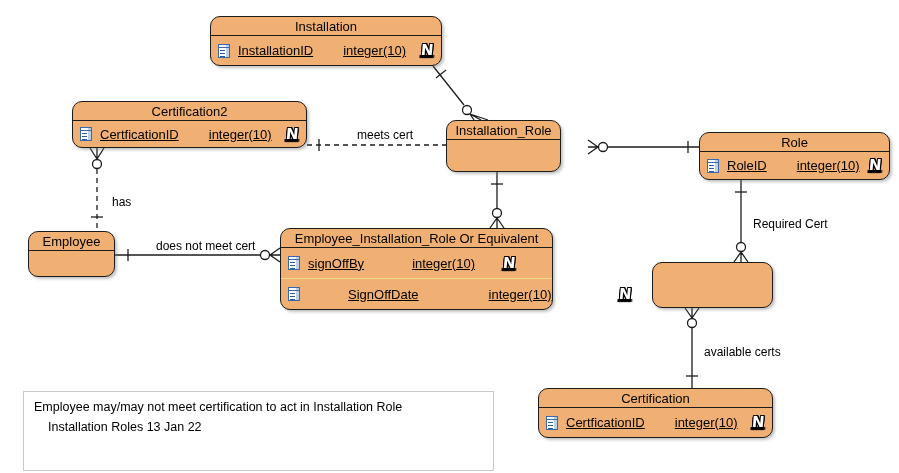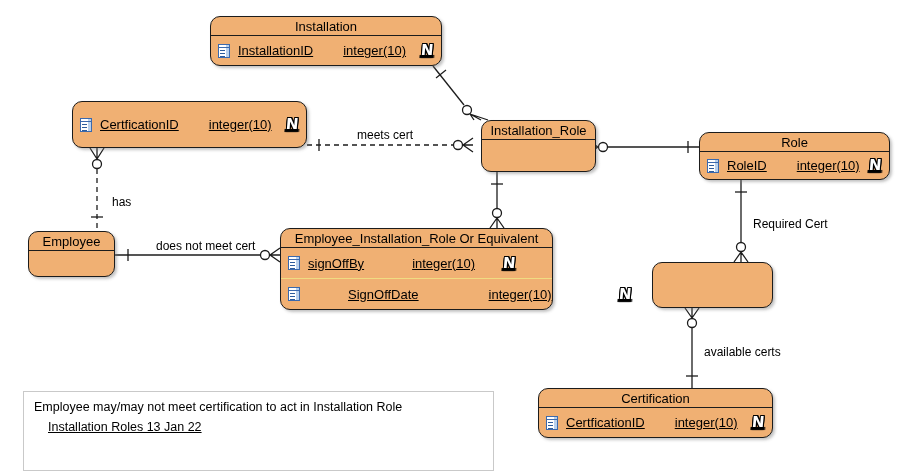--- a/index.html
+++ b/index.html
@@ -48,21 +48,21 @@
     background:repeating-linear-gradient(to bottom,#2d5c9c 0,#2d5c9c 1px,transparent 1px,transparent 3px);
   }
 
   .rel-label{position:absolute;font-size:12px;white-space:nowrap;}
 
   .note-box{
     position:absolute;left:23px;top:391px;width:471px;height:80px;
     background:#fff;border:1px solid var(--note-border);
     font-size:12.5px;line-height:20px;padding:5px 10px;
   }
-  .note-line2{padding-left:14px;text-decoration:underline;}
+  .note-line2{padding-left:14px;}
 </style>
 </head>
 <body>
 
 <div id="canvas">
 
   <svg class="connectors" viewBox="0 0 899 473" fill="none" stroke="#1c1c1c" stroke-width="1.3">
 
     <g>
       <line x1="433" y1="66" x2="464" y2="105"></line>
@@ -127,31 +127,32 @@
       <div class="entity-row">
         <span class="col-icon"></span>
         <span class="row-name">InstallationID</span>
         <span class="row-type">integer(10)</span>
         <span class="n-icon">N</span>
       </div>
     </div>
   </div>
 
   <div class="entity" style="left:72px;top:101px;width:235px;height:47px">
+    <div class="entity-title">Certification2</div>
     <div class="entity-body">
       <div class="entity-row">
         <span class="col-icon"></span>
         <span class="row-name">CertficationID</span>
         <span class="row-type">integer(10)</span>
         <span class="n-icon">N</span>
       </div>
     </div>
   </div>
 
-  <div class="entity" style="left:481px;top:120px;width:115px;height:52px">
+  <div class="entity" style="left:446px;top:120px;width:115px;height:52px">
     <div class="entity-title">Installation_Role</div>
     <div class="entity-body"></div>
   </div>
 
   <div class="entity" style="left:699px;top:132px;width:191px;height:48px">
     <div class="entity-title">Role</div>
     <div class="entity-body">
       <div class="entity-row">
         <span class="col-icon"></span>
         <span class="row-name">RoleID</span>

